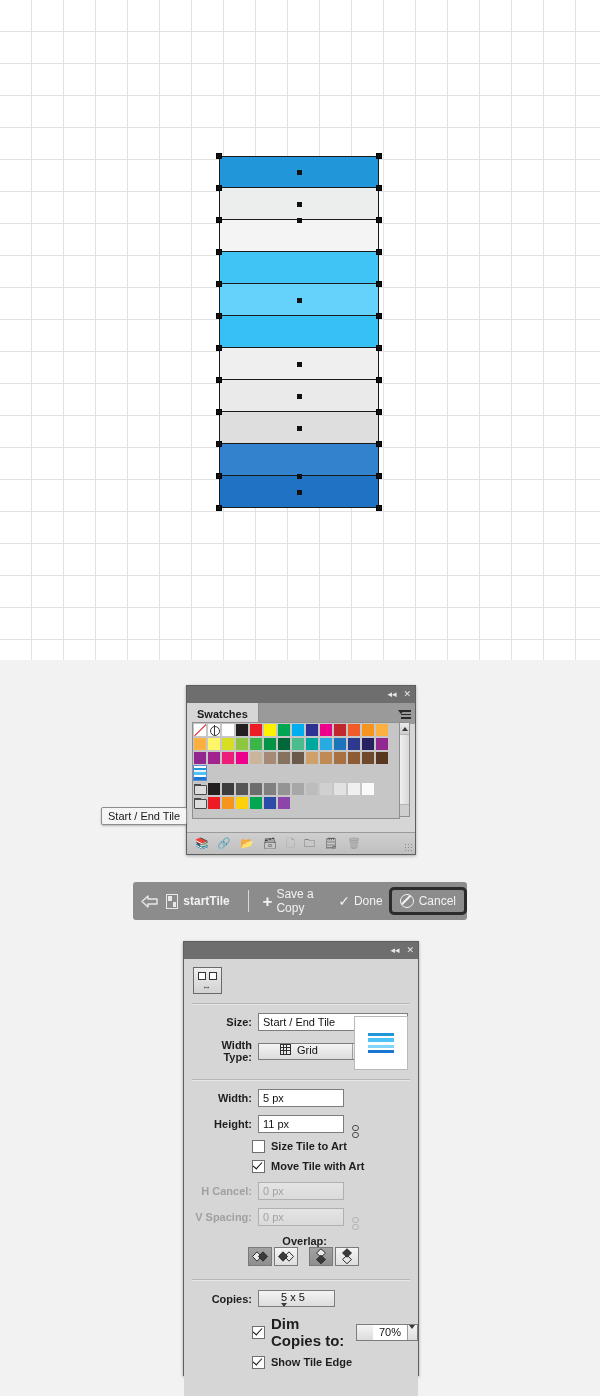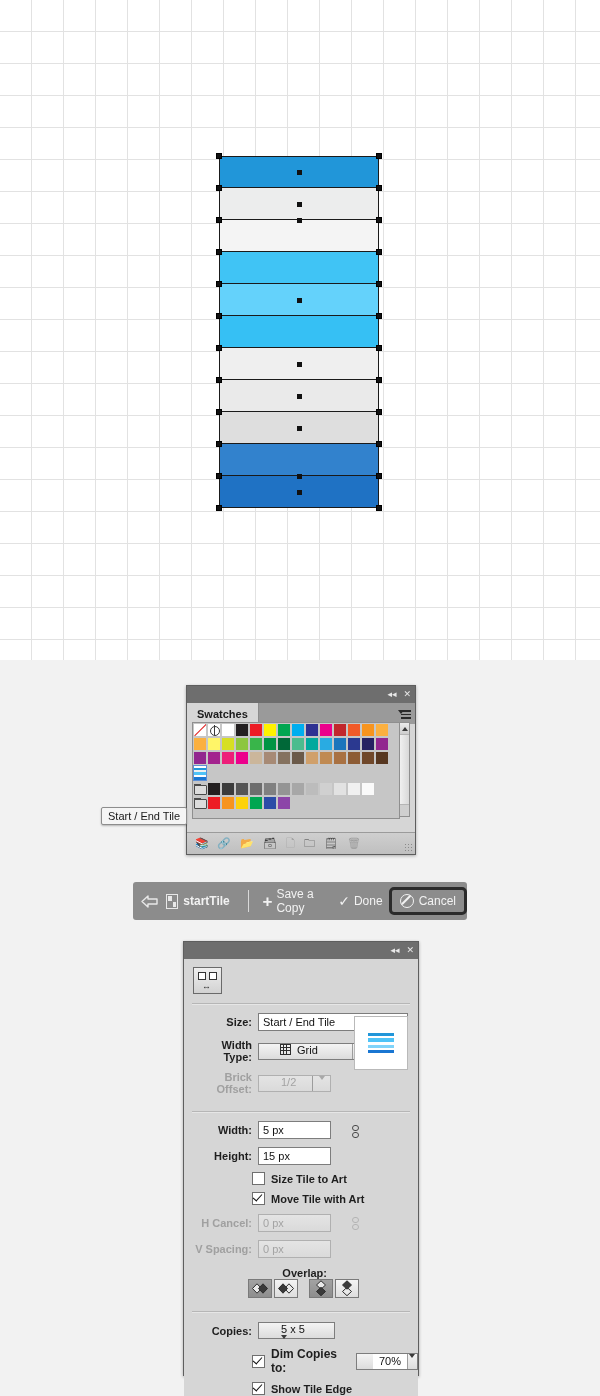--- a/index.html
+++ b/index.html
@@ -238,21 +238,21 @@
   .po-label{
     width:58px;text-align:right;font-size:11px;font-weight:bold;color:#1e1e1e;
     padding-right:6px;
   }
   .po-label.dim{color:#a0a0a0;}
   .po-input{
     flex:1;height:18px;background:#ffffff;border:1px solid #7d7d7d;
     font-size:11px;color:#111;display:flex;align-items:center;padding:0 4px;
     box-sizing:border-box;
   }
-  .po-input.small{flex:none;width:73px;}
+  .po-input.small{flex:none;width:86px;}
   .po-input.dis{background:linear-gradient(#e4e4e4,#dadada);color:#a3a3a3;border-color:#b0b0b0;}
   .po-select{
     height:17px;background:linear-gradient(#f4f4f4,#dcdcdc);
     border:1px solid #7d7d7d;display:flex;align-items:flex-start;
     font-size:11px;color:#111;box-sizing:border-box;position:relative;padding-left:16px;
   }
   .po-select.dis{background:linear-gradient(#e4e4e4,#dadada);color:#a3a3a3;border-color:#b0b0b0;}
   .po-select .val{padding:0 6px;flex:1;}
   .po-select .divline{width:1px;align-self:stretch;background:#9c9c9c;}
   .po-select .dd{width:17px;display:flex;align-items:center;justify-content:center;}
@@ -273,21 +273,21 @@
     width:26px;height:20px;
     background:linear-gradient(to bottom,
       #2196d9 0 3px,
       #ffffff 3px 5px,
       #4fc3f7 5px 9px,
       #ffffff 9px 12px,
       #81d4fa 12px 15px,
       #ffffff 15px 17px,
       #1976d2 17px 20px);
   }
-  .po-chk{display:flex;align-items:center;margin:7px 0 0 68px;}
+  .po-chk{display:flex;margin:7px 0 0 68px;}
   .cbox{
     width:11px;height:11px;background:#fff;border:1px solid #6f6f6f;
     margin-right:6px;position:relative;flex:none;
   }
   .cbox.on::after{
     content:"";position:absolute;left:2px;top:-1px;width:4px;height:8px;
     border:solid #111;border-width:0 1.8px 1.8px 0;transform:rotate(42deg);
   }
   .po-chk span{font-size:11px;font-weight:bold;color:#1e1e1e;}
   .po-link{
@@ -581,48 +581,38 @@
             <i></i>
           </span>
         <span class="val">Grid</span>
         <span class="divline"></span>
         <span class="dd">
             <span class="caret-dn"></span>
           </span>
       </div>
     </div>
 
-    <div class="po-row">
-      <div class="po-label dim">Brick Offset:</div>
-      <div class="po-select dis" style="width:73px;">
-        <span class="val">1/2</span>
-        <span class="divline"></span>
-        <span class="dd">
-            <span class="caret-dn" style="border-top-color:#a8a8a8;"></span>
-          </span>
-      </div>
-    </div>
 
     <div class="po-preview">
       <div class="po-previewtile"></div>
     </div>
 
     <div class="po-hr" style="margin-top:16px;"></div>
 
     <div class="po-row">
       <div class="po-label">Width:</div>
       <div class="po-input small">
         <span>5 px</span>
       </div>
     </div>
 
     <div class="po-row">
       <div class="po-label">Height:</div>
       <div class="po-input small">
-        <span>15 px</span>
+        <span>11 px</span>
       </div>
     </div>
 
     <div class="po-link" style="left:165px;top:182px;">
       <span class="linkicon"></span>
     </div>
 
     <div class="po-chk">
       <span class="cbox"></span>
       <span>Size Tile to Art</span>
@@ -687,21 +677,21 @@
         <span class="val">5 x 5</span>
         <span class="divline"></span>
         <span class="dd">
             <span class="caret-dn"></span>
           </span>
       </div>
     </div>
 
     <div class="po-dimrow">
       <span class="cbox on"></span>
-      <span style="font-size:12px;font-weight:bold;color:#1e1e1e;margin-right:6px;">Dim Copies to:</span>
+      <span style="font-size:15px;font-weight:bold;color:#1e1e1e;margin-right:6px;">Dim Copies to:</span>
       <span class="po-select" style="width:62px;">
         <span class="val" style="background:#fff;height:100%;display:flex;align-items:center;">70%</span>
         <span class="divline"></span>
         <span class="dd">
             <span class="caret-dn"></span>
           </span>
       </span>
     </div>
 
     <div class="po-chk">

